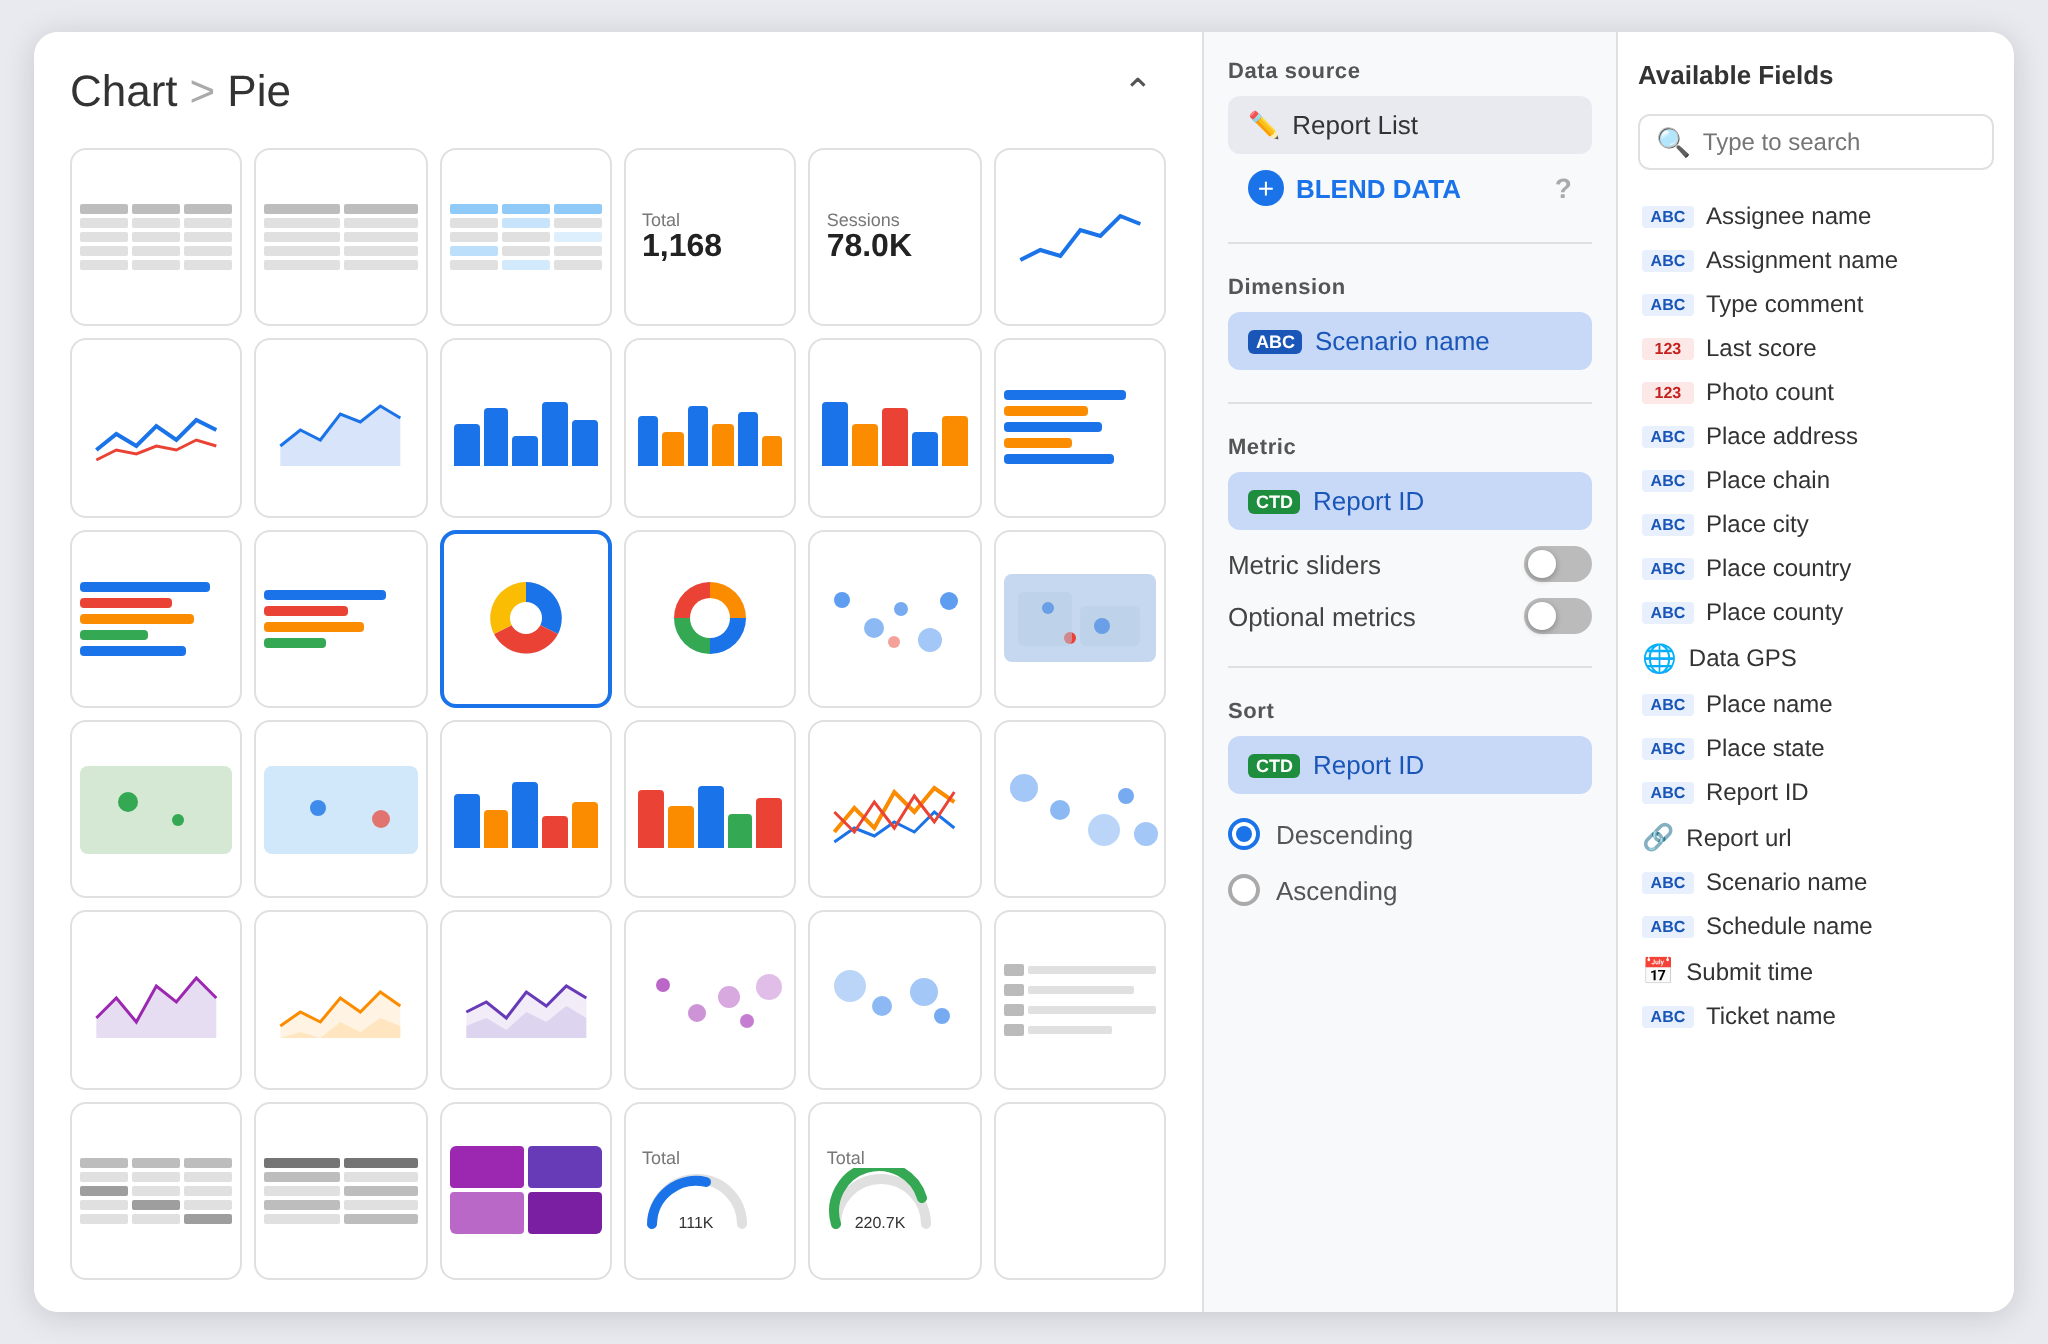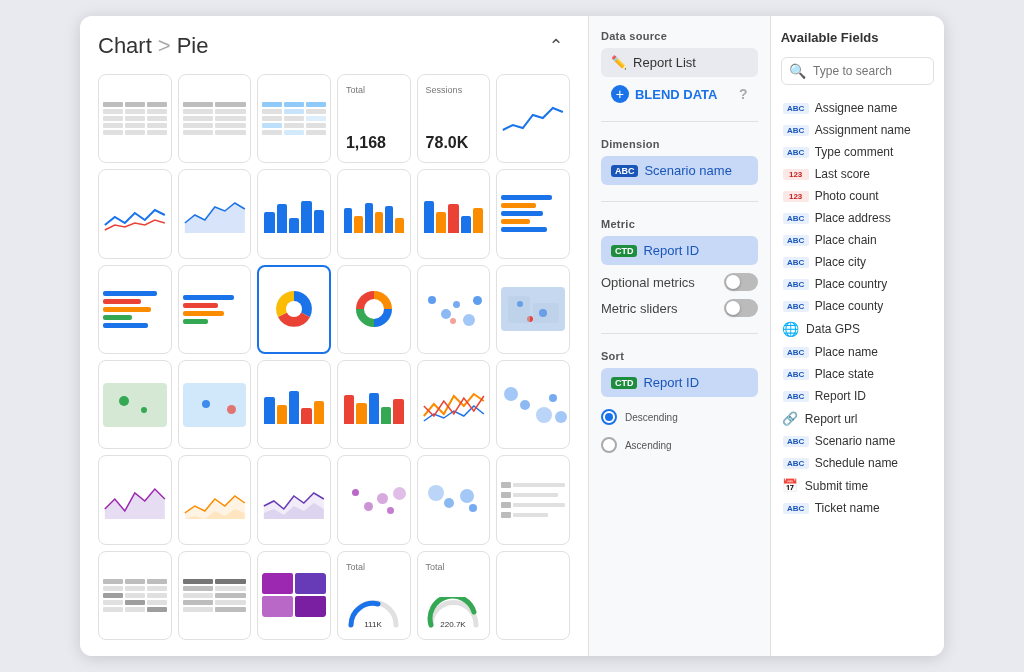--- a/index.html
+++ b/index.html
@@ -12,21 +12,21 @@
       width: 1024px;
       height: 672px;
       overflow: hidden;
     }
     .main-container {
       display: flex;
       flex-direction: row;
       background: #fff;
       border-radius: 12px;
       box-shadow: 0 2px 16px rgba(0,0,0,0.15);
-      width: 864px;
+      width: 990px;
       height: 640px;
       overflow: hidden;
     }
 
     
     .left-panel {
       width: 590px;
       background: #fff;
       border-radius: 12px 0 0 12px;
       padding: 16px 18px;
@@ -84,21 +84,20 @@
     }
     .chart-cell.selected {
       border: 2.5px solid #1a73e8;
       background: #fff;
     }
     .chart-cell.stat-card {
       flex-direction: column;
       align-items: flex-start;
       padding: 10px 8px;
       gap: 0;
-      justify-content: space-between;
     }
     .stat-label {
       font-size: 9px;
       color: #777;
     }
     .stat-value {
       font-size: 16px;
       font-weight: 600;
       color: #222;
     }
@@ -212,21 +211,21 @@
       background: #fff;
       border-radius: 50%;
       top: 2px;
       left: 2px;
       box-shadow: 0 1px 3px rgba(0,0,0,0.3);
     }
     .sort-option {
       display: flex;
       align-items: center;
       gap: 8px;
-      font-size: 10px;
+      font-size: 13px;
       color: #555;
       padding: 4px 0;
       cursor: pointer;
     }
     .radio-outer {
       width: 16px;
       height: 16px;
       border-radius: 50%;
       border: 2px solid #1a73e8;
       display: flex;
@@ -768,25 +767,25 @@
 
     <div class="divider"></div>
 
     <div>
       <div class="section-label">Metric</div>
       <div class="field-pill green-badge">
         <span class="pill-badge">CTD</span>
         <span>Report ID</span>
       </div>
       <div class="toggle-row" style="margin-top:8px;">
+        <span>Metric sliders</span>
+        <div class="toggle"></div>
+      </div>
+      <div class="toggle-row" style="margin-top:8px;">
         <span>Optional metrics</span>
-        <div class="toggle"></div>
-      </div>
-      <div class="toggle-row" style="margin-top:8px;">
-        <span>Metric sliders</span>
         <div class="toggle"></div>
       </div>
     </div>
 
     <div class="divider"></div>
 
     <div>
       <div class="section-label">Sort</div>
       <div class="field-pill green-badge" style="margin-bottom:8px;">
         <span class="pill-badge">CTD</span>

